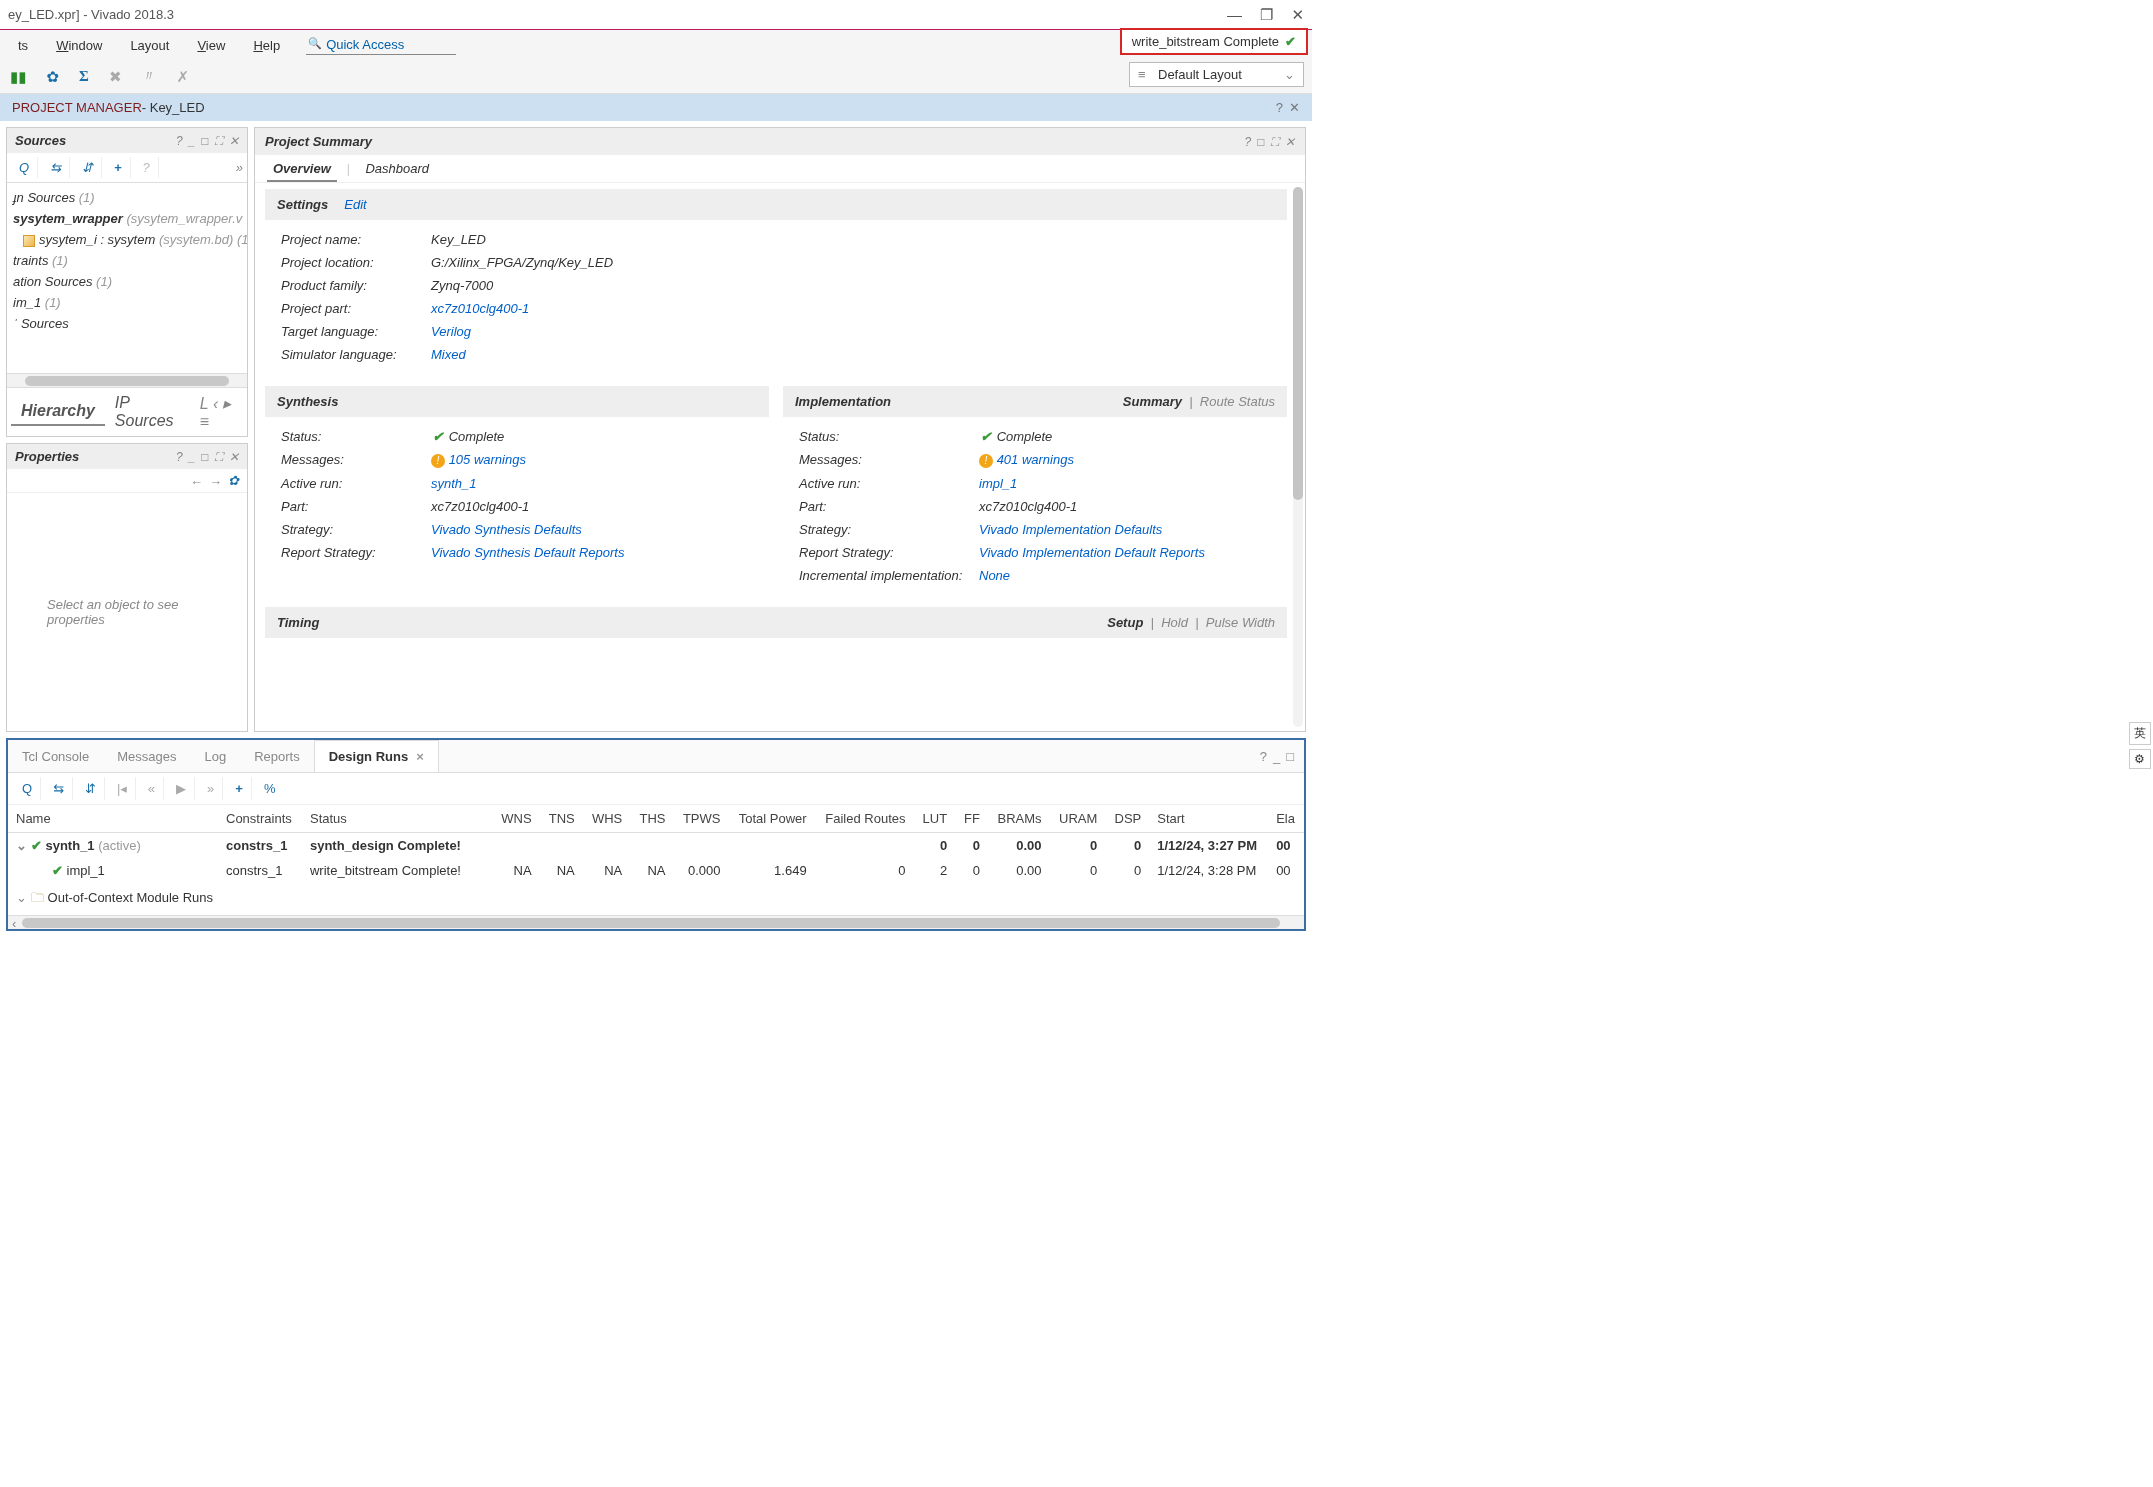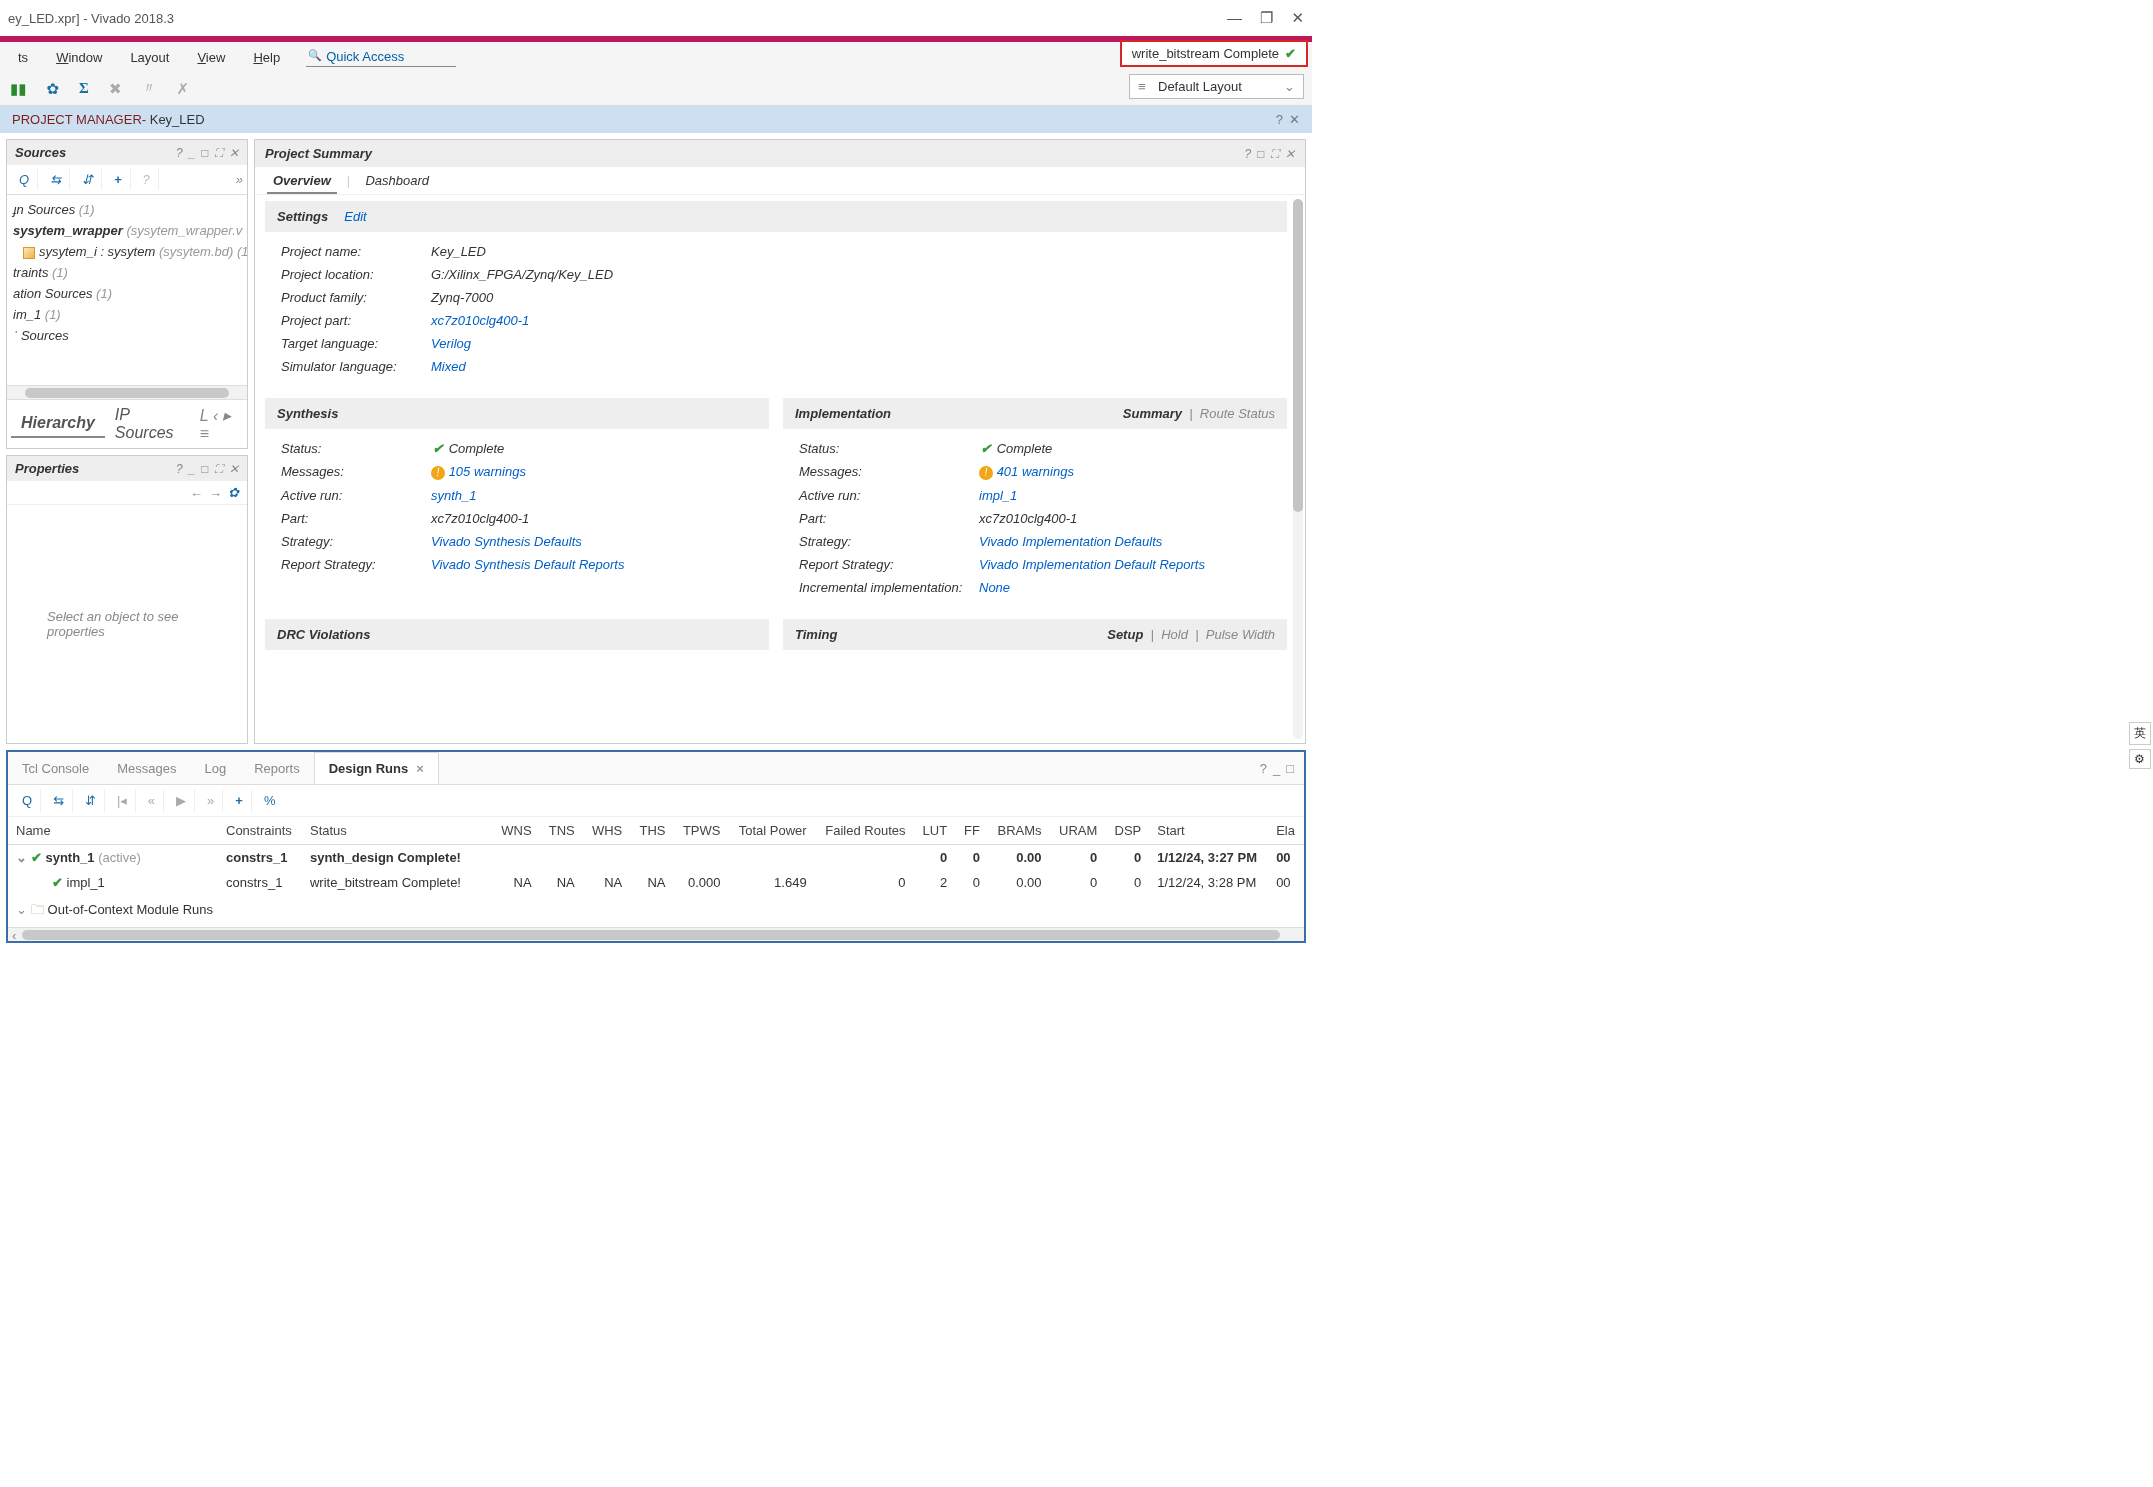--- a/index.html
+++ b/index.html
@@ -1,17 +1,17 @@
 <!DOCTYPE html>
 <html><head>
 <meta charset="utf-8">
 <style>
   * { box-sizing: border-box; font-family: "Segoe UI", Arial, sans-serif; }
   body { margin:0; padding:0; font-size:13px; color:#333; background:#fff; overflow:hidden; width:1312px; }
-  .titlebar { height:42px; display:flex; align-items:center; padding:0 8px; background:#fff; border-bottom:6px solid #be185d; }
+  .titlebar { height:30px; display:flex; align-items:center; padding:0 8px; background:#fff; border-bottom:1px solid #be185d; }
   .titlebar-text { flex:1; color:#555; font-size:13px; }
   .titlebar-controls { display:flex; gap:18px; color:#555; font-size:15px; }
   .titlebar-controls span { cursor:pointer; }
   .menubar { height:30px; display:flex; align-items:center; background:#f5f5f5; padding:0 6px; gap:4px; position:relative; }
   .menu-item { padding:4px 12px; color:#333; cursor:pointer; }
   .menu-item u { text-decoration:underline; }
   .quick-access { margin-left:10px; width:150px; color:#0060a9; border-bottom:1px solid #888; padding:2px 4px 2px 20px; position:relative;}
   .quick-access::before { content:"🔍"; position:absolute; left:2px; font-size:11px; color:#666;}
   .status-box { position:absolute; right:4px; top:-2px; border:2px solid #d62727; padding:4px 10px; display:flex; align-items:center; gap:6px; background:#fff;}
   .check-green { color:#3a9b3a; font-weight:bold; }
@@ -321,25 +321,20 @@
                   <span class="kv-key" style="width:180px;">Incremental implementation:</span>
                   <span class="kv-val link">None</span>
                 </div>
             </div>
           </div>
         </div>
 
         <div class="two-col" style="margin-top:6px;">
           <div>
               <div class="section-hdr">
-                <span>DRC Violations</span>
-              </div>
-            </div>
-          <div>
-              <div class="section-hdr">
             <span>Timing</span>
             <span class="rlinks">
               <span class="active">Setup</span> &nbsp;|&nbsp;
               <span>Hold</span> &nbsp;|&nbsp;
               <span>Pulse Width</span>
             </span>
           </div>
             </div>
         </div>
       </div>

